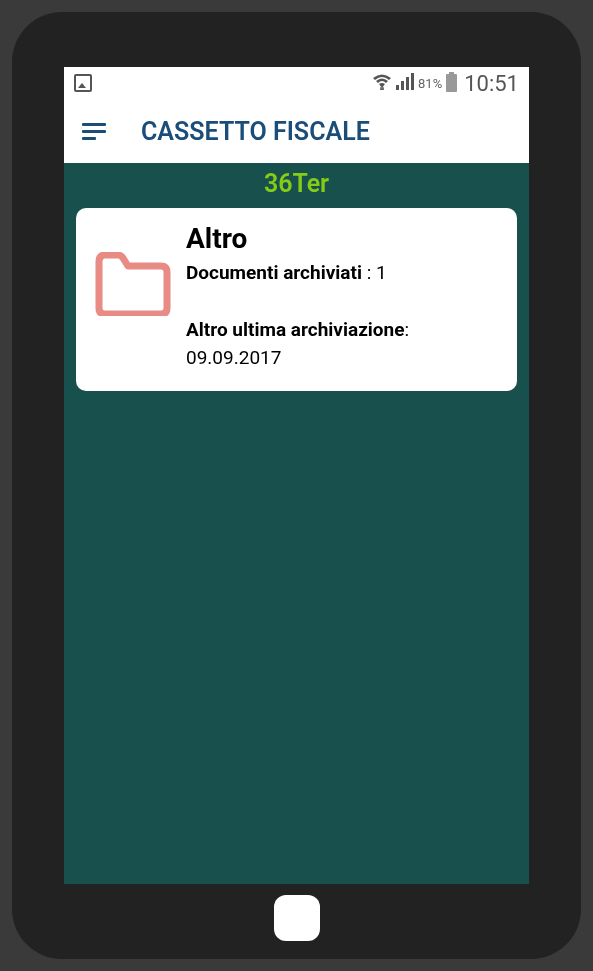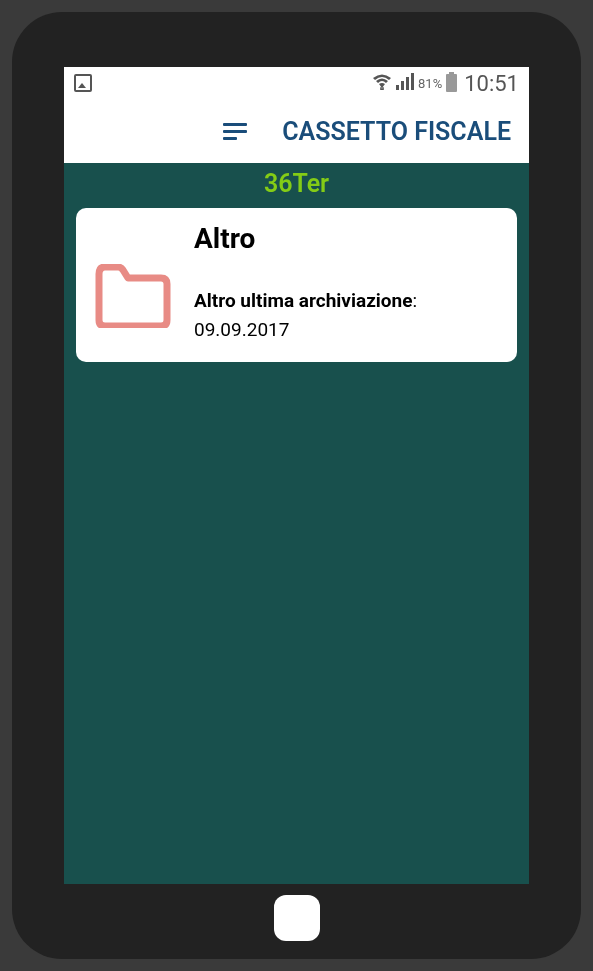--- a/index.html
+++ b/index.html
@@ -102,21 +102,20 @@
       color: #555;
       margin-left: 3px;
     }
     .app-bar {
       height: 64px;
       background: #fff;
       display: flex;
       align-items: center;
       padding: 0 18px;
       gap: 35px;
-      justify-content: flex-end;
     }
     .menu-icon {
       display: flex;
       flex-direction: column;
       gap: 4px;
       cursor: pointer;
     }
     .menu-icon span {
       height: 3px;
       background: #1a4d7a;
@@ -136,22 +135,22 @@
       font-size: 25px;
       font-weight: 600;
       padding: 6px 0 10px;
     }
     .card {
       margin: 0 12px;
       background: #fff;
       border-radius: 10px;
       padding: 14px 18px 18px;
       display: flex;
-      gap: 22px;
-      align-items: center;
+      gap: 14px;
+      align-items: flex-start;
     }
     .folder-icon {
       margin-top: 30px;
     }
     .card-content {
       flex: 1;
     }
     .card-title {
       font-size: 28px;
       font-weight: 700;
@@ -219,20 +218,23 @@
     <div class="section-title">36Ter</div>
 
     <div class="card">
       <div class="folder-icon">
         <svg width="78" height="64" viewBox="0 0 78 64">
           <path d="M5 10 L5 56 Q5 62 11 62 L67 62 Q73 62 73 56 L73 20 Q73 14 67 14 L34 14 L29 6 Q27 3 24 3 L11 3 Q5 3 5 10 Z" fill="none" stroke="#e88b85" stroke-width="7" stroke-linejoin="round"></path>
         </svg>
       </div>
       <div class="card-content">
         <div class="card-title">Altro</div>
+        <div class="line">
+          <span class="lbl">Documenti archiviati</span><span> : 1</span>
+        </div>
         <div class="spacer"></div>
         <div class="line">
           <span class="lbl">Altro ultima archiviazione</span><span>: </span><br><span>09.09.2017</span>
         </div>
       </div>
     </div>
 
   </div>
   <div class="home-button"></div>
 </div>

